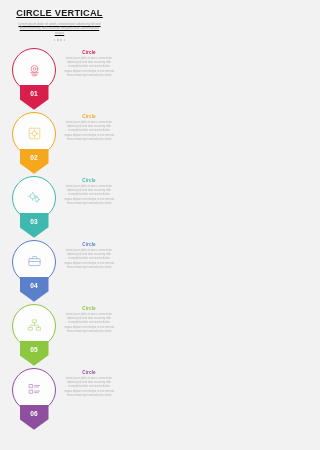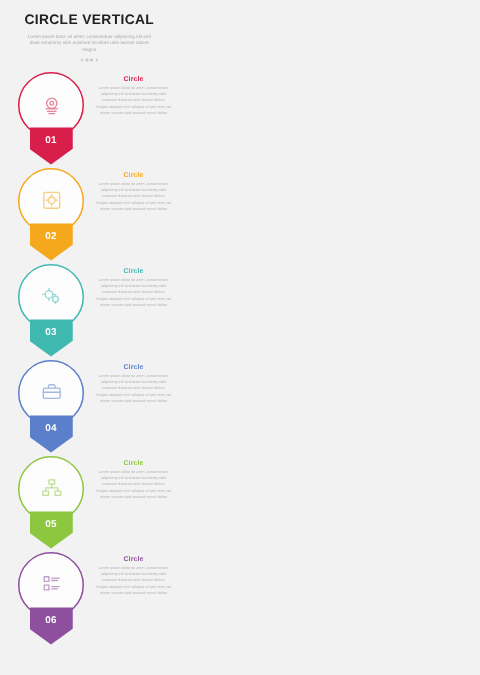--- a/index.html
+++ b/index.html
@@ -14,20 +14,21 @@
     position: relative;
     width: 119px;
     height: 450px;
     background: #f2f2f2;
   }
 
   
   .header {
     padding: 8px 7px 0 7px;
     text-align: center;
+    text-decoration: underline;
   }
   .header-title {
     font-size: 9.2px;
     font-weight: bold;
     letter-spacing: 0.25px;
     color: #1f1f1f;
     line-height: 1.1;
   }
   .header-sub {
     margin-top: 3.5px;

